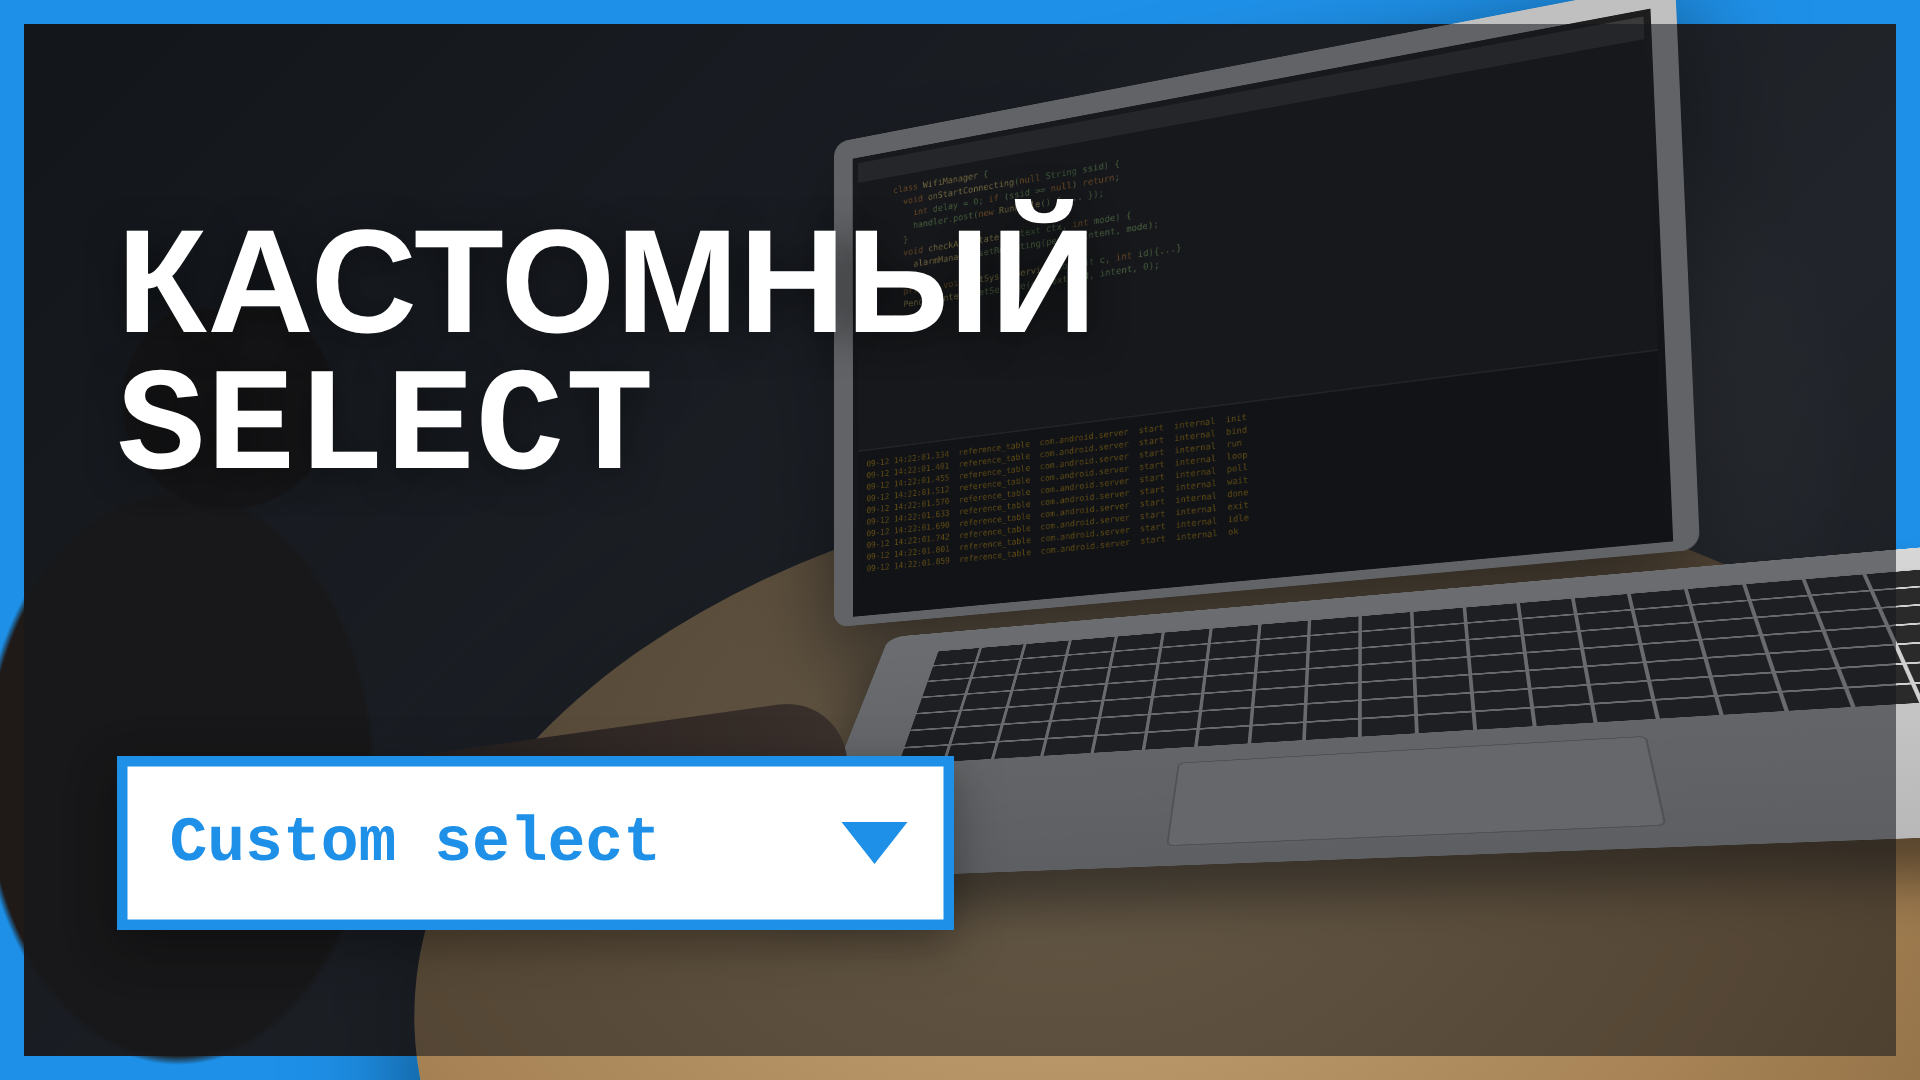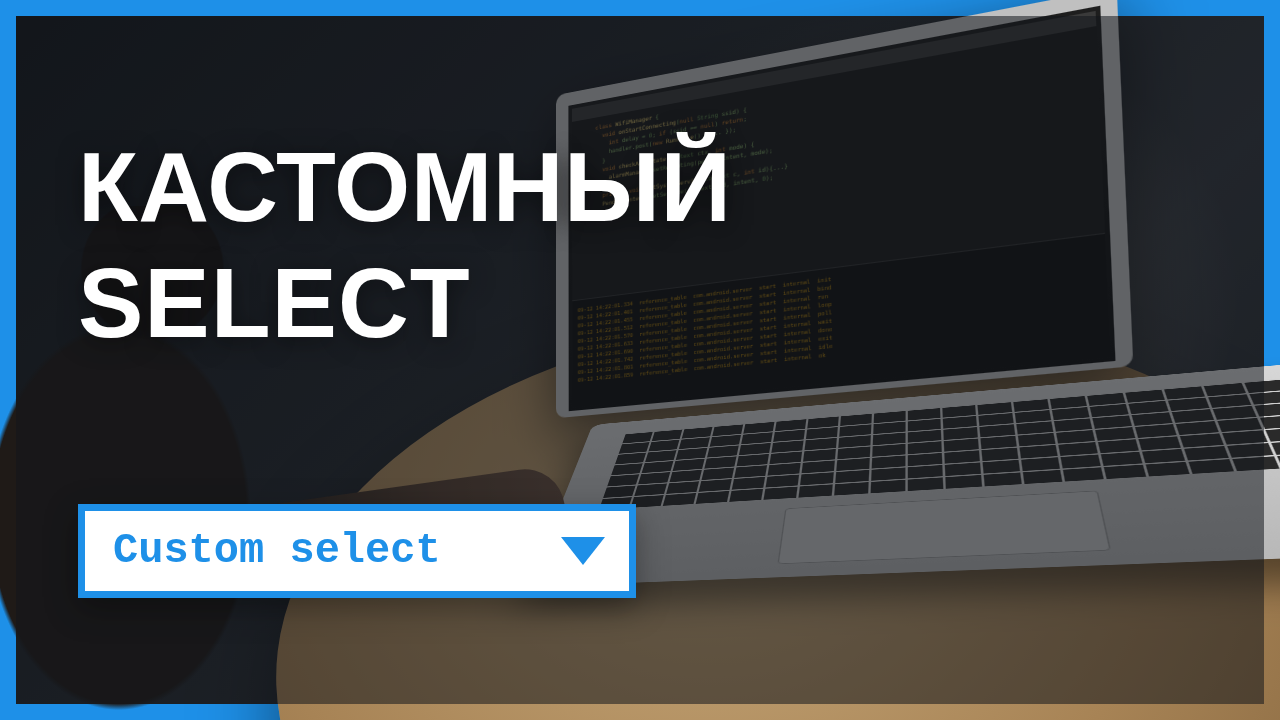--- a/index.html
+++ b/index.html
@@ -154,24 +154,25 @@
     color: #fff;
   }
   .line1 {
     font-size: 98px;
     font-weight: 800;
     letter-spacing: 0.5px;
     line-height: 1;
     text-shadow: 0 4px 24px rgba(0,0,0,0.5);
   }
   .line2-wrap {
-    margin-top: 18px;
+    margin-top: 2px;
     display: flex;
     align-items: center;
     gap: 22px;
+    font-family: Liberation Mono, monospace;
   }
   .line2a {
     font-size: 98px;
     font-weight: 800;
     letter-spacing: 1px;
     line-height: 1;
     color: #fff;
     text-shadow: 0 4px 24px rgba(0,0,0,0.5);
   }
   .line2b {
@@ -183,21 +184,21 @@
     background: #1e90e8;
     padding: 4px 22px 10px;
     box-shadow: 0 10px 30px rgba(0,0,0,0.35);
   }
   
   .select-box {
     position: absolute;
     left: 62px;
     top: 488px;
     width: 558px;
-    height: 94px;
+    height: 116px;
     background: #ffffff;
     border: 7px solid #1e90e8;
     display: flex;
     align-items: center;
     justify-content: space-between;
     padding: 0 24px 0 28px;
     box-shadow: 0 10px 30px rgba(0,0,0,0.35);
   }
   .select-label {
     font-family: "Courier New", monospace;

